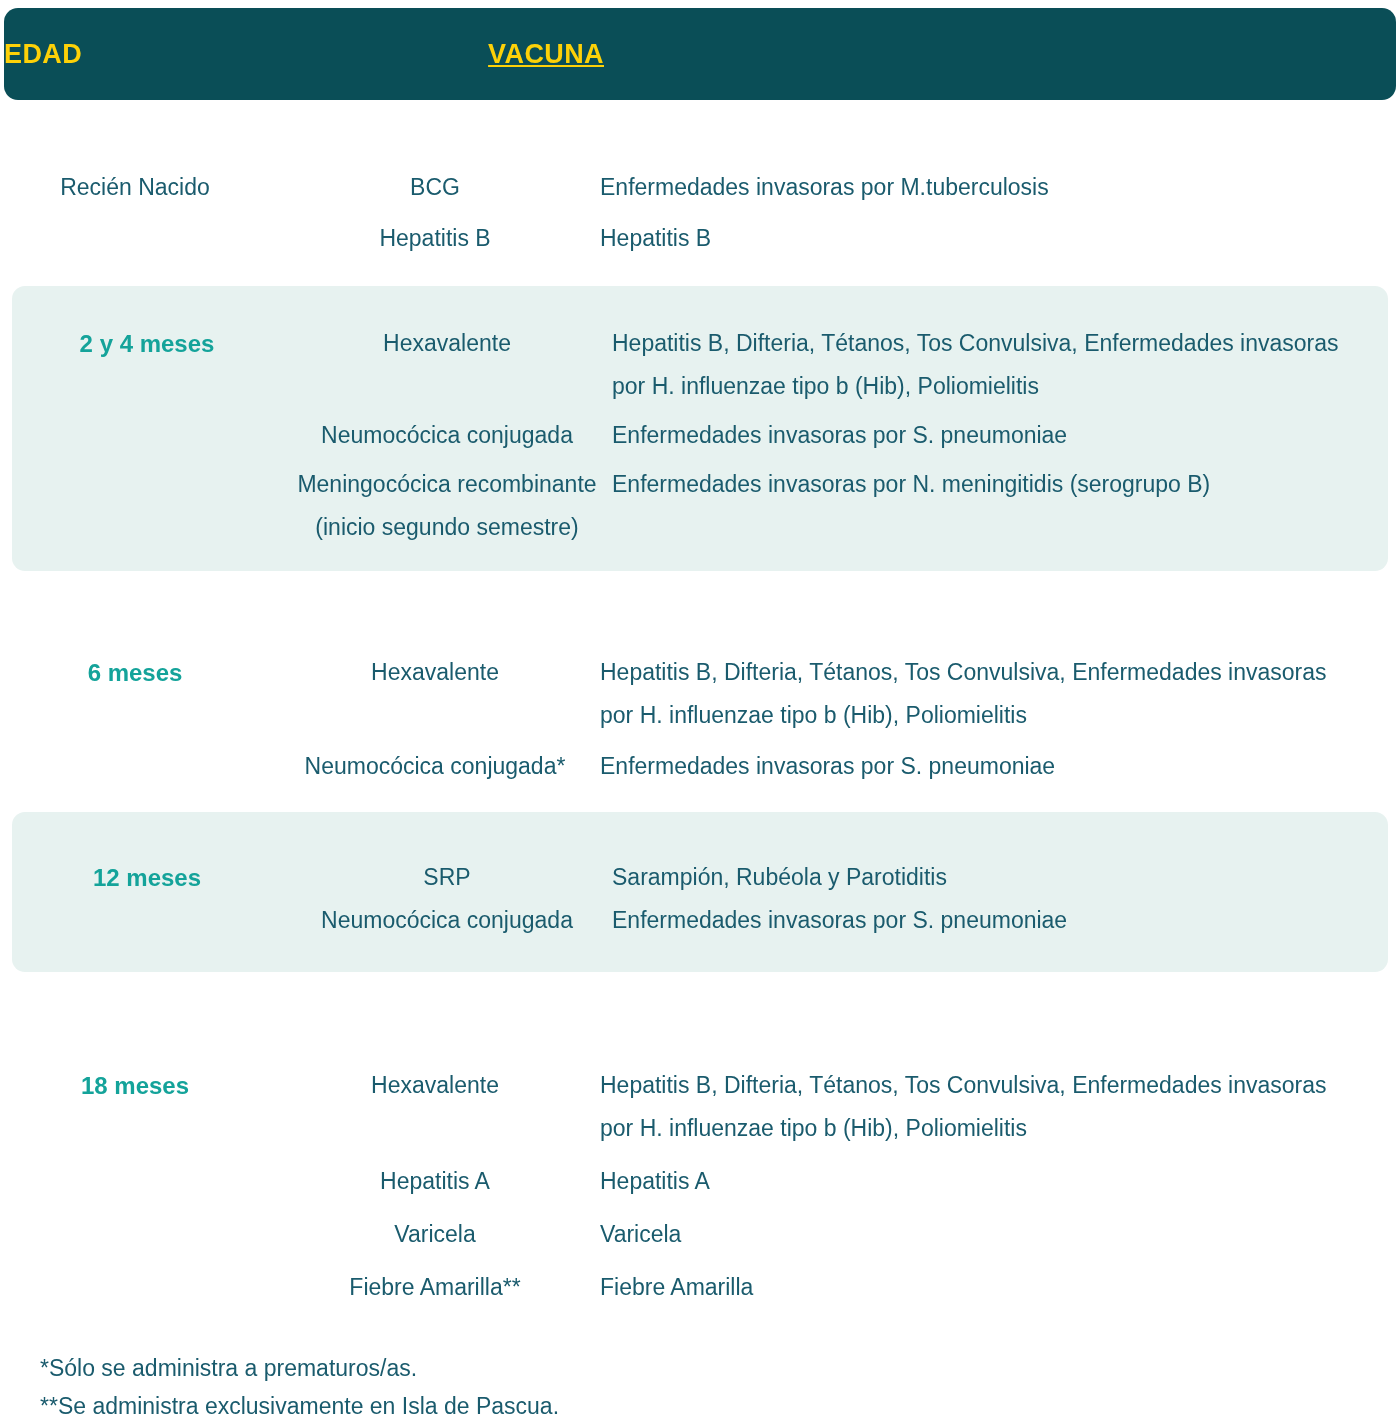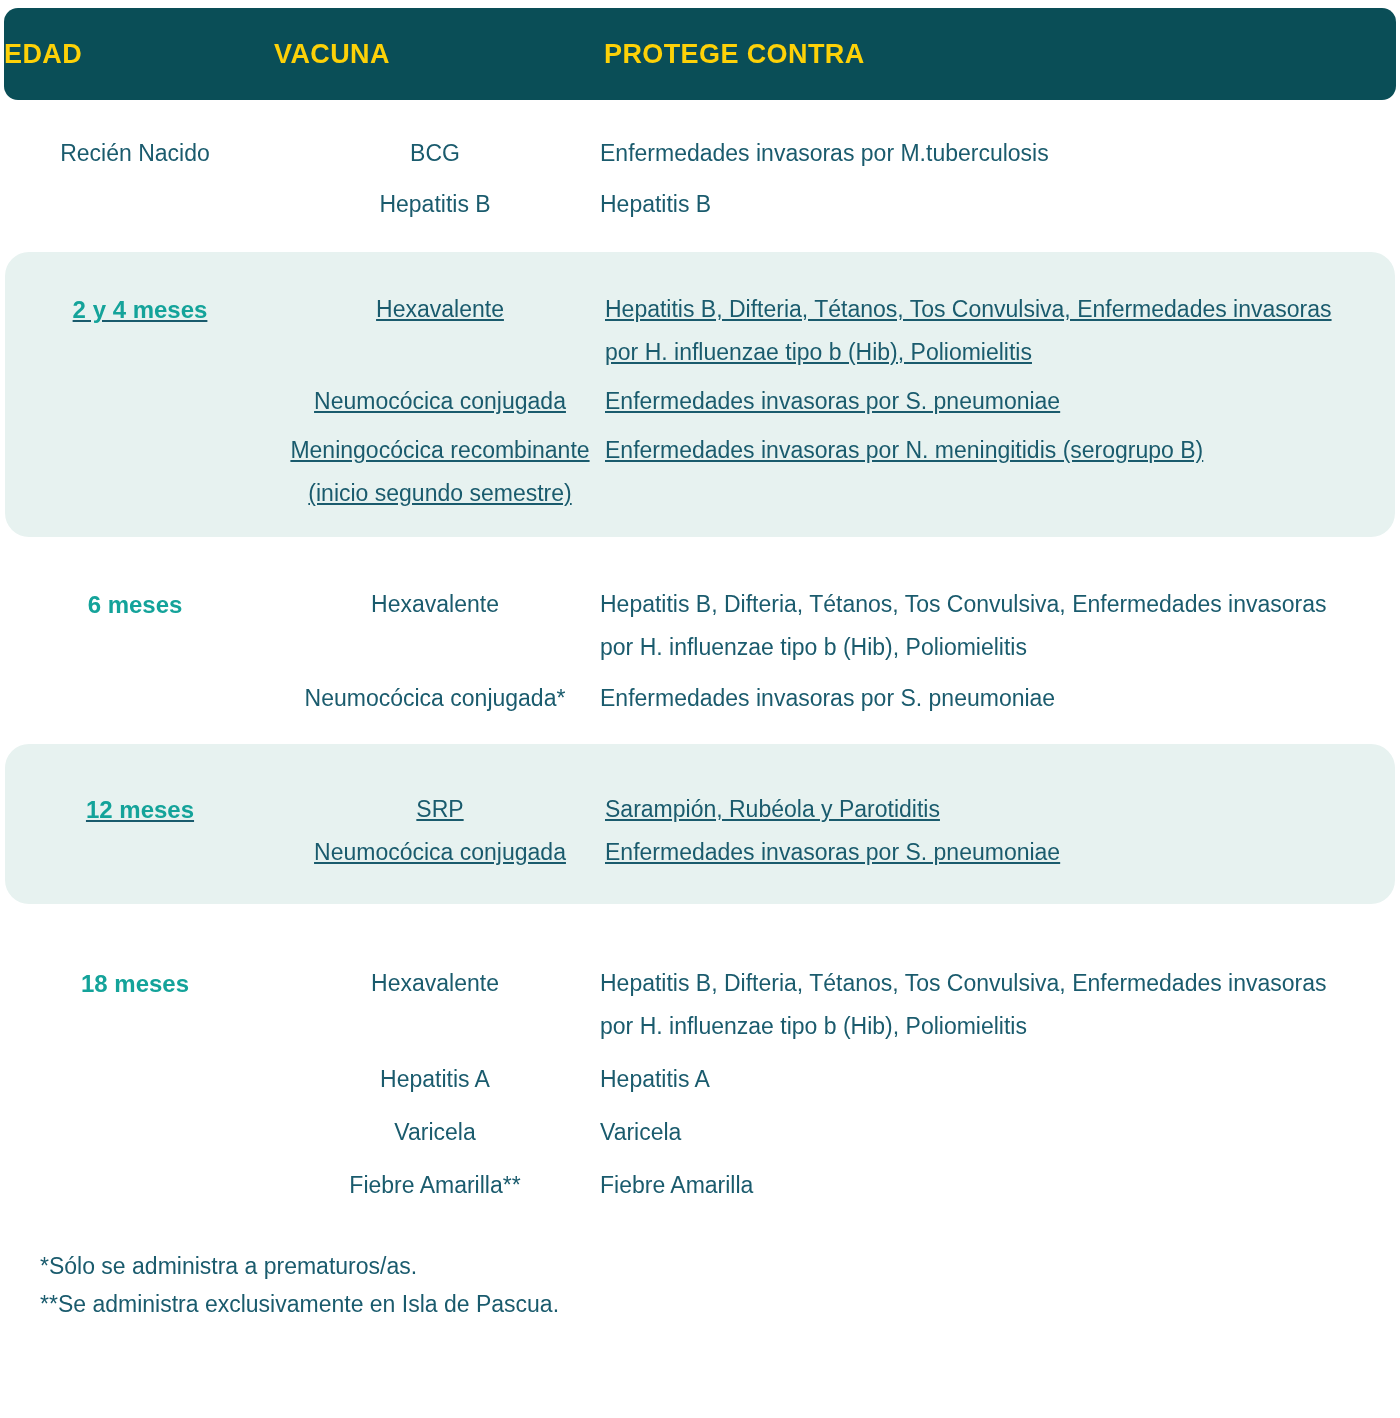--- a/index.html
+++ b/index.html
@@ -26,30 +26,29 @@
     background:var(--header_bg);
     border-radius:14px;
     display:flex;
     align-items:center;
     color:var(--header_text);
     font-weight:bold;
     font-size:27px;
     letter-spacing:0.4px;
   }
   .col-age{width:270px;}
-  .col-vaccine{width:330px;text-align:left;}
+  .col-vaccine{width:330px;text-align:right;text-decoration:underline;}
   .col-protects{flex:1;text-align:left;}
   
-  .section{display:flex;padding:32px 0 26px 0;}
+  .section{display:flex;padding:32px 0 26px 0;margin-top:34px;}
   .section.banded{
     background:var(--band_bg);
-    border-radius:24px;
-    margin:0 5px;
+    border-radius:13px;
+    margin:0 12px;
     padding:36px 0 22px 0;
-    text-decoration:underline;
   }
   .section.s-band1{padding:36px 0 22px 0;}
   .section.s-6m{padding:46px 0 24px 0;}
   .section.s-band2{padding:44px 0 30px 0;}
   .section.s-18m{padding:58px 0 0 0;}
   .age{
     width:270px;
     text-align:center;
     line-height:43px;
     font-weight:bold;
@@ -86,21 +85,20 @@
     line-height:38px;
     font-size:23px;
   }
 </style>
 </head>
 <body>
 
 <header class="header">
   <div class="col-age">EDAD</div>
   <div class="col-vaccine">VACUNA</div>
-  <div class="col-protects">PROTEGE CONTRA</div>
 </header>
 
 <section class="section s-rn">
   <div class="age plain">Recién Nacido</div>
   <div class="rows">
     <div class="row">
       <div class="vaccine">BCG</div>
       <div class="protects">Enfermedades invasoras por M.tuberculosis</div>
     </div>
     <div class="row">

